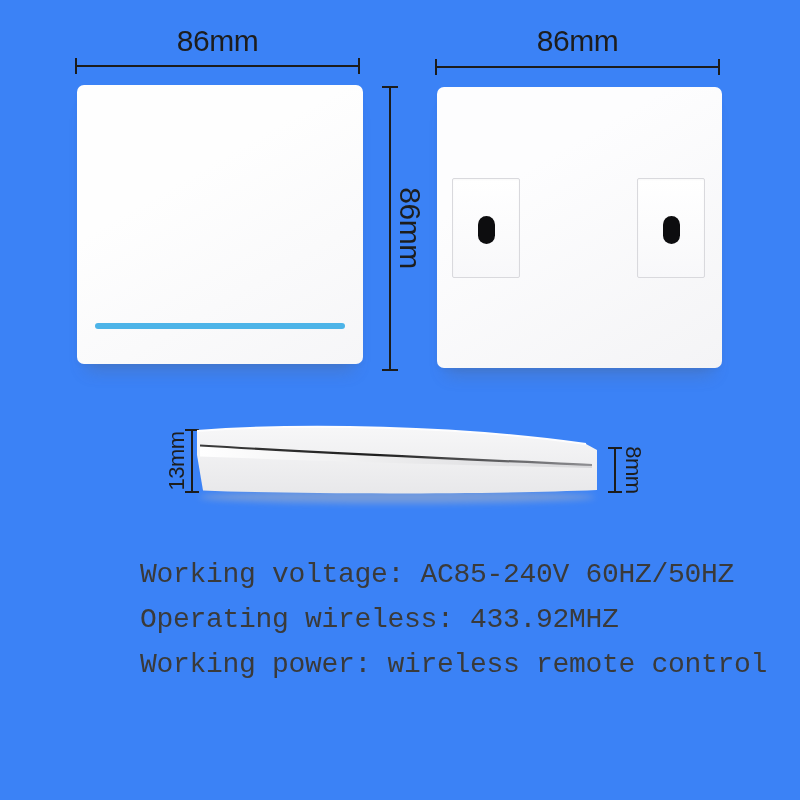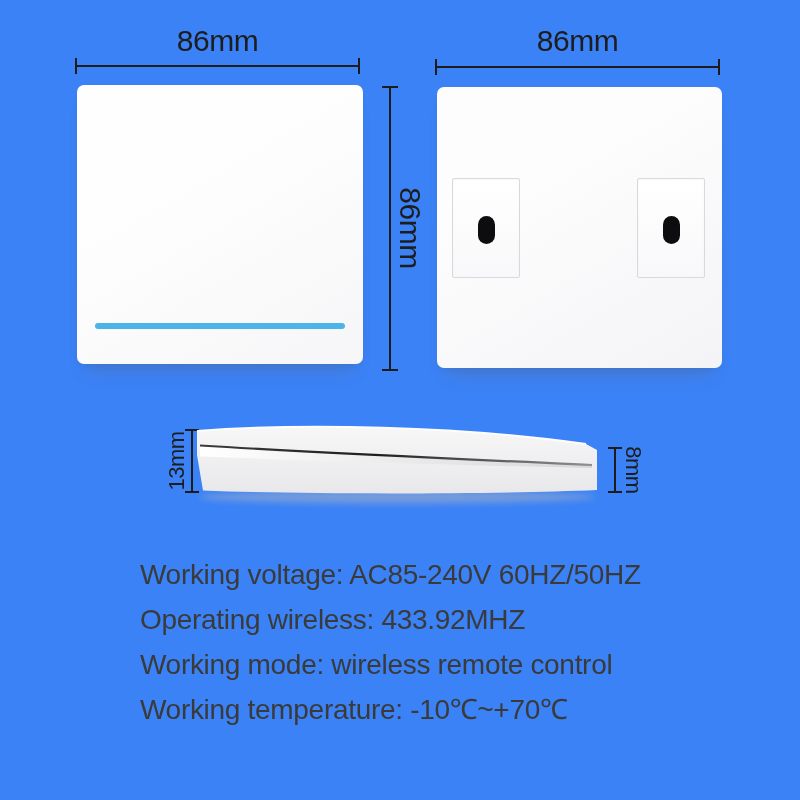--- a/index.html
+++ b/index.html
@@ -52,21 +52,21 @@
   .key-slot{
     position:absolute;left:50%;top:37px;width:17px;height:28px;margin-left:-8.5px;
     border-radius:9px;background:#0d0d0f;
   }
   
   .profile-svg{position:absolute;left:190px;top:424px;}
   
   .specs{position:absolute;left:140px;top:552px;}
   .spec-line{
     height:45px;line-height:45px;font-size:28px;color:#3a3a3a;
-    white-space:nowrap;letter-spacing:-0.3px;
+    white-space:nowrap;letter-spacing:-0.3px;font-family:Liberation Mono, monospace;
   }
 </style>
 </head>
 <body>
 
 <div class="canvas">
 
   <div class="dim-label" style="left:75px;top:24px;width:285px">86mm</div>
 
   <div class="dim-h" style="left:75px;top:58px;width:285px">
@@ -141,17 +141,16 @@
     <span class="cap-t"></span>
     <span class="line"></span>
     <span class="cap-b"></span>
   </div>
 
   <div class="dim-label vert small" style="left:598px;top:456px;width:70px;height:28px;line-height:28px">8mm</div>
 
   <div class="specs">
     <div class="spec-line">Working voltage: AC85-240V 60HZ/50HZ</div>
     <div class="spec-line">Operating wireless: 433.92MHZ</div>
-    <div class="spec-line">Working mode: wireless remote control</div>
-    <div class="spec-line">Working temperature: -10℃~+70℃</div>
+    <div class="spec-line">Working power: wireless remote control</div>
   </div>
 
 </div>
 
 </body></html>

